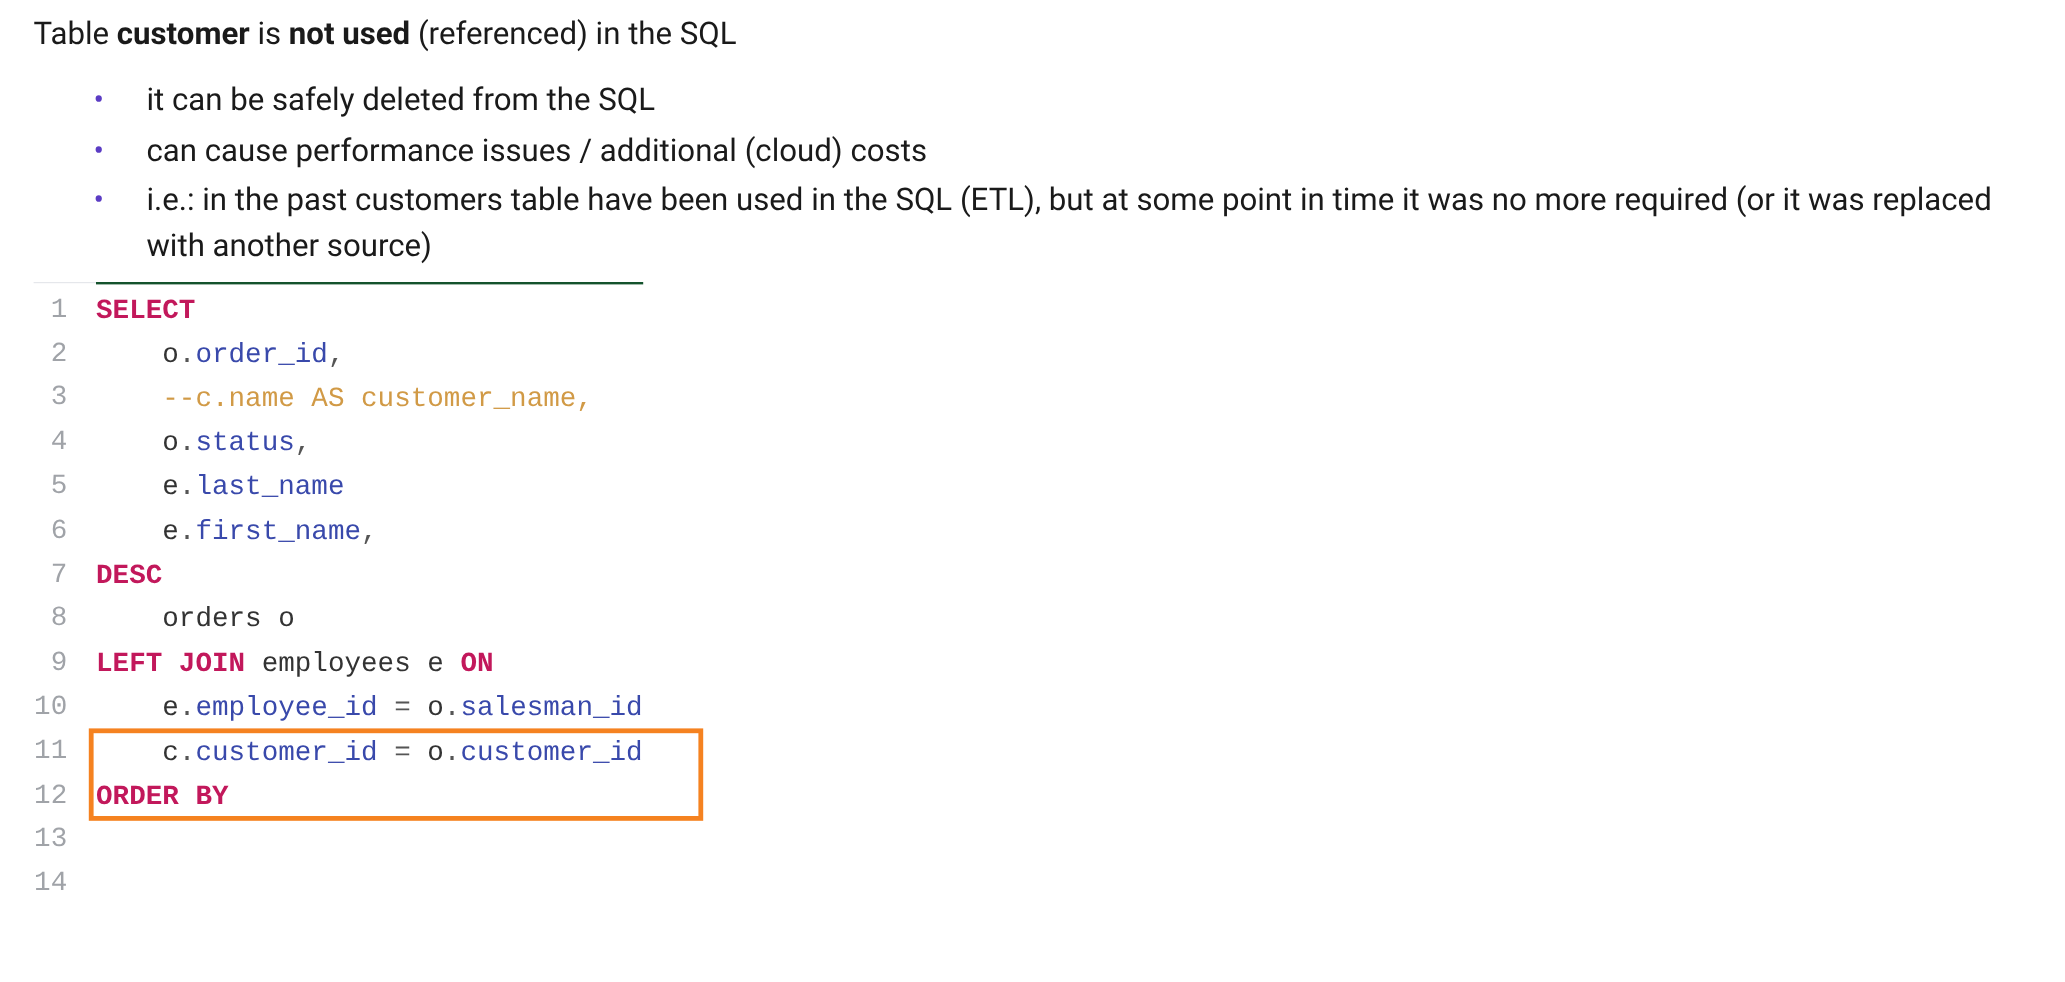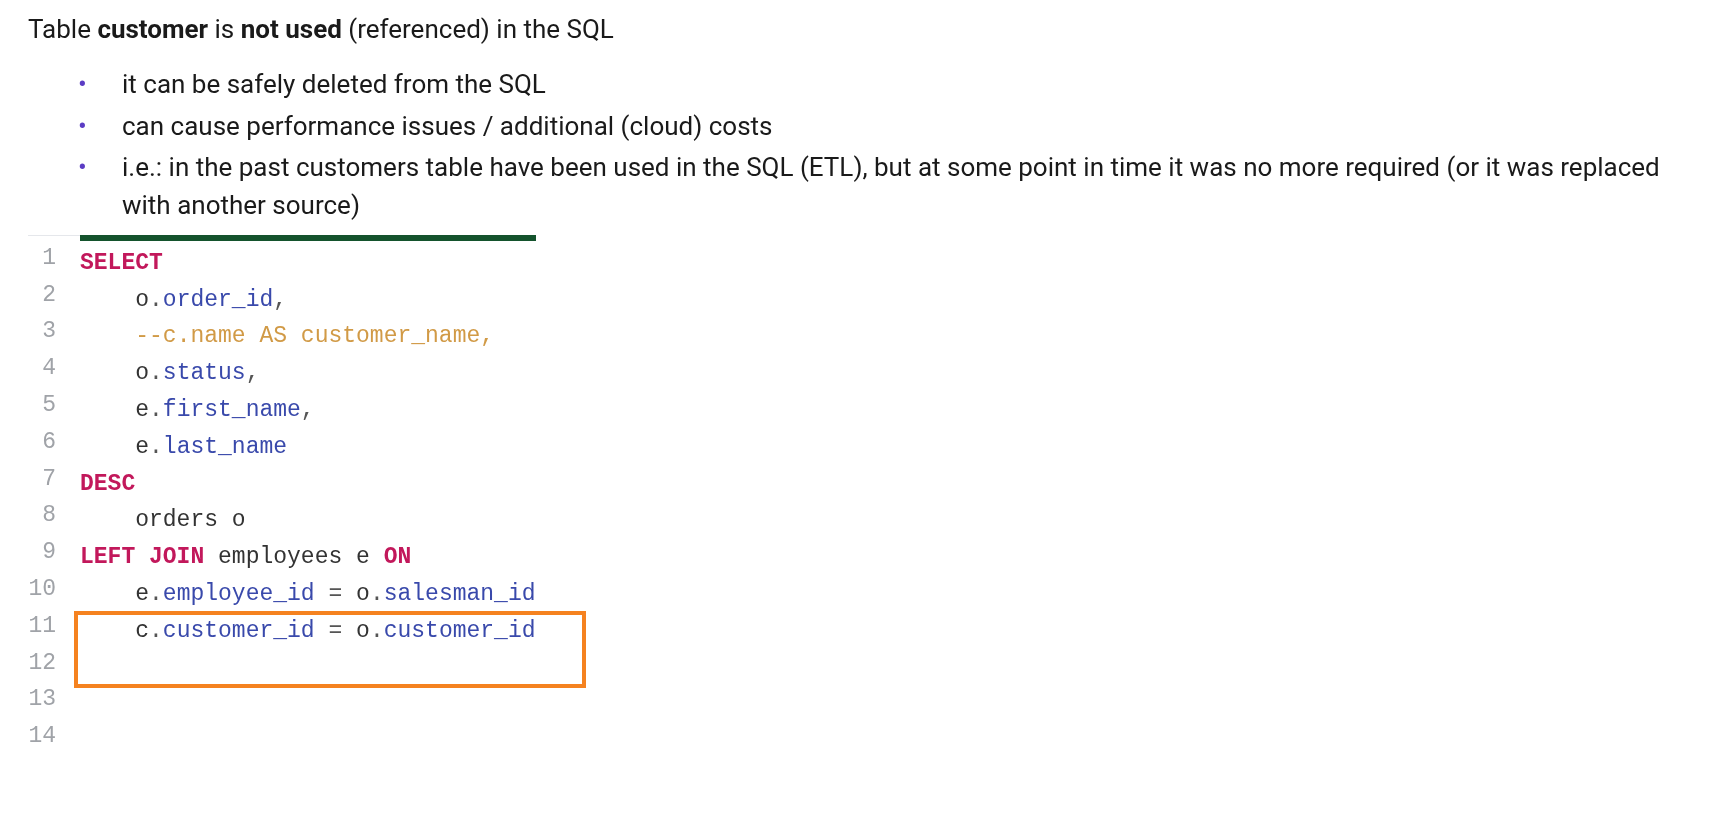--- a/index.html
+++ b/index.html
@@ -43,21 +43,21 @@
     color: #a0a3a8;
     padding-right: 24px;
     user-select: none;
     border-top: 1px solid #e5e7eb;
     padding-top: 4px;
     min-width: 52px;
   }
   .gutter div { height: 1.60em; }
   .code {
     position: relative;
-    border-top: 6px solid #14532d;
+    border-top: 2px solid #14532d;
     padding-top: 4px;
     flex: 0 0 auto;
   }
   .code-line { height: 1.60em; white-space: pre; }
   .kw   { color: #c2185b; font-weight: 700; }
   .idf  { color: #3949ab; }
   .op   { color: #555; }
   .cmt  { color: #d19a46; text-align: right; }
   .plain{ color: #333; }
   .highlight-box {
@@ -103,21 +103,22 @@
       <div>12</div>
       <div>13</div>
       <div>14</div>
     </div>
   <div class="code" id="code-body">
     <div class="highlight-box" id="hl-box" style="top: 370px; height: 77.6px; left: -6px; width: 512px;"></div>
   <div class="code-line"><span class="kw">SELECT</span></div>
       <div class="code-line"><span class="plain">    o</span><span class="op">.</span><span class="idf">order_id</span><span class="op">,</span></div>
       <div class="code-line"><span class="plain">    </span><span class="cmt">--c.name AS customer_name,</span></div>
       <div class="code-line"><span class="plain">    o</span><span class="op">.</span><span class="idf">status</span><span class="op">,</span></div>
+      <div class="code-line"><span class="plain">    e</span><span class="op">.</span><span class="idf">last_name</span></div>
       <div class="code-line"><span class="plain">    e</span><span class="op">.</span><span class="idf">first_name</span><span class="op">,</span></div>
-      <div class="code-line"><span class="plain">    e</span><span class="op">.</span><span class="idf">last_name</span></div>
       <div class="code-line"><span class="kw">DESC</span></div>
       <div class="code-line"><span class="plain">    orders o</span></div>
       <div class="code-line"><span class="kw">LEFT JOIN</span><span class="plain"> employees e </span><span class="kw">ON</span></div>
       <div class="code-line"><span class="plain">    e</span><span class="op">.</span><span class="idf">employee_id</span><span class="plain"> </span><span class="op">=</span><span class="plain"> o</span><span class="op">.</span><span class="idf">salesman_id</span></div>
       <div class="code-line"><span class="plain">    c</span><span class="op">.</span><span class="idf">customer_id</span><span class="plain"> </span><span class="op">=</span><span class="plain"> o</span><span class="op">.</span><span class="idf">customer_id</span></div>
+      <div class="code-line"><span class="kw">ORDER BY</span></div>
     </div>
 </div>
 
 </body></html>

